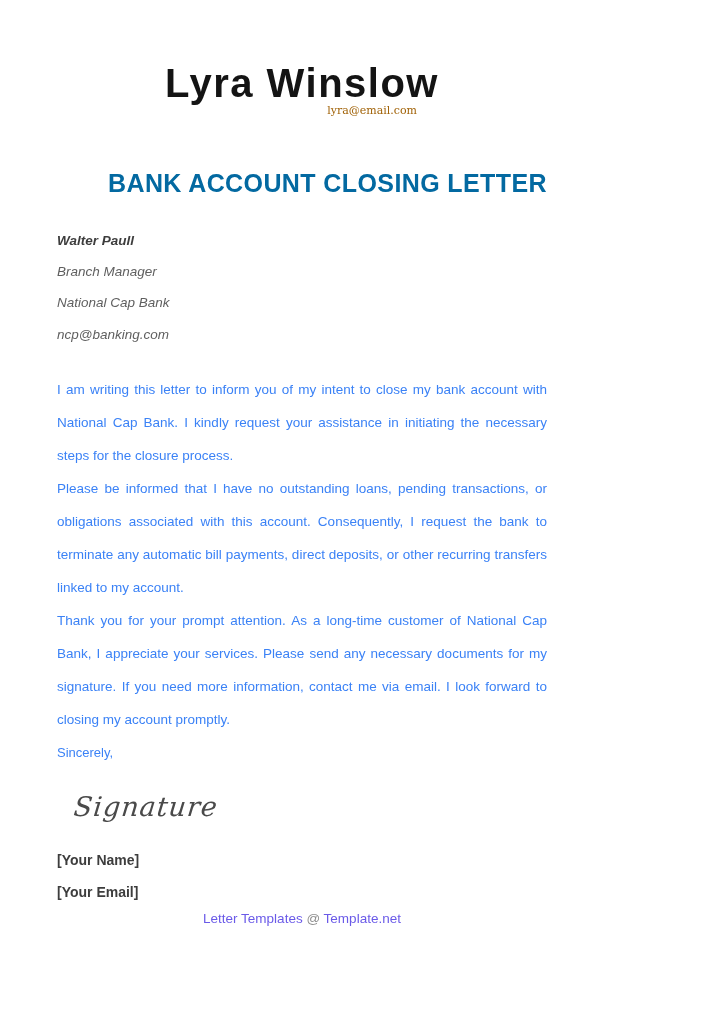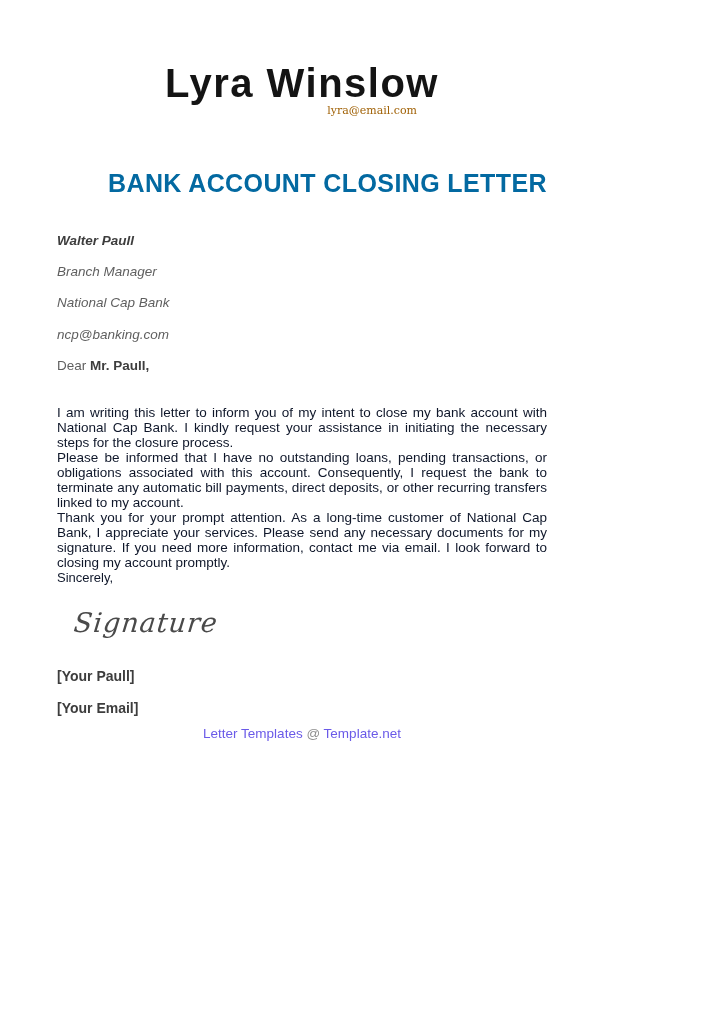--- a/index.html
+++ b/index.html
@@ -59,23 +59,23 @@
   .salutation {
     font-size: 13.5px;
     margin-top: 9px;
     line-height: 1.1;
   }
   .salutation b { color: #3d3d3d; }
   
   .letter-body { margin-top: 31px; font-size: 13.5px; }
   .letter-body p {
     text-align: justify;
-    line-height: 15px;
+    line-height: 33px;
     margin: 0;
-    color: #0f172a;
+    color: #3b82f6;
   }
   .closing { font-size: 13px; line-height: 25px; }
   
   .signature-script {
     margin: 22px 0 0 17px;
     font-family: "DejaVu Serif", serif;
     font-style: italic;
     font-size: 27px;
     letter-spacing: 1px;
     color: #4a4a4a;
@@ -114,34 +114,33 @@
   <div class="letter-title">BANK ACCOUNT CLOSING LETTER</div>
 
 
   <div class="recipient">
     <p class="strong">Walter Paull</p>
     <p>Branch Manager</p>
     <p>National Cap Bank</p>
     <p>ncp@banking.com</p>
   </div>
 
-  <p class="salutation"><span>Dear </span><b>Mr. Paull,</b></p>
 
   <div class="letter-body">
     <p>I am writing this letter to inform you of my intent to close my bank account with National Cap Bank. I kindly request your assistance in initiating the necessary steps for the closure process.</p>
     <p>Please be informed that I have no outstanding loans, pending transactions, or obligations associated with this account. Consequently, I request the bank to terminate any automatic bill payments, direct deposits, or other recurring transfers linked to my account.</p>
     <p>Thank you for your prompt attention. As a long-time customer of National Cap Bank, I appreciate your services. Please send any necessary documents for my signature. If you need more information, contact me via email. I look forward to closing my account promptly.</p>
     <p class="closing">Sincerely,</p>
   </div>
 
   <div>
     <span class="signature-script">Signature</span>
   </div>
 
-  <div class="placeholder-line placeholder-name">[Your Paull]</div>
+  <div class="placeholder-line placeholder-name">[Your Name]</div>
 
   <div class="placeholder-line placeholder-email">[Your Email]</div>
 
   <div class="footer-credit">
     <span class="purple">Letter Templates </span><span class="gray-at">@</span><span class="purple"> Template.net</span>
   </div>
 
 </div>
 
 </body></html>

